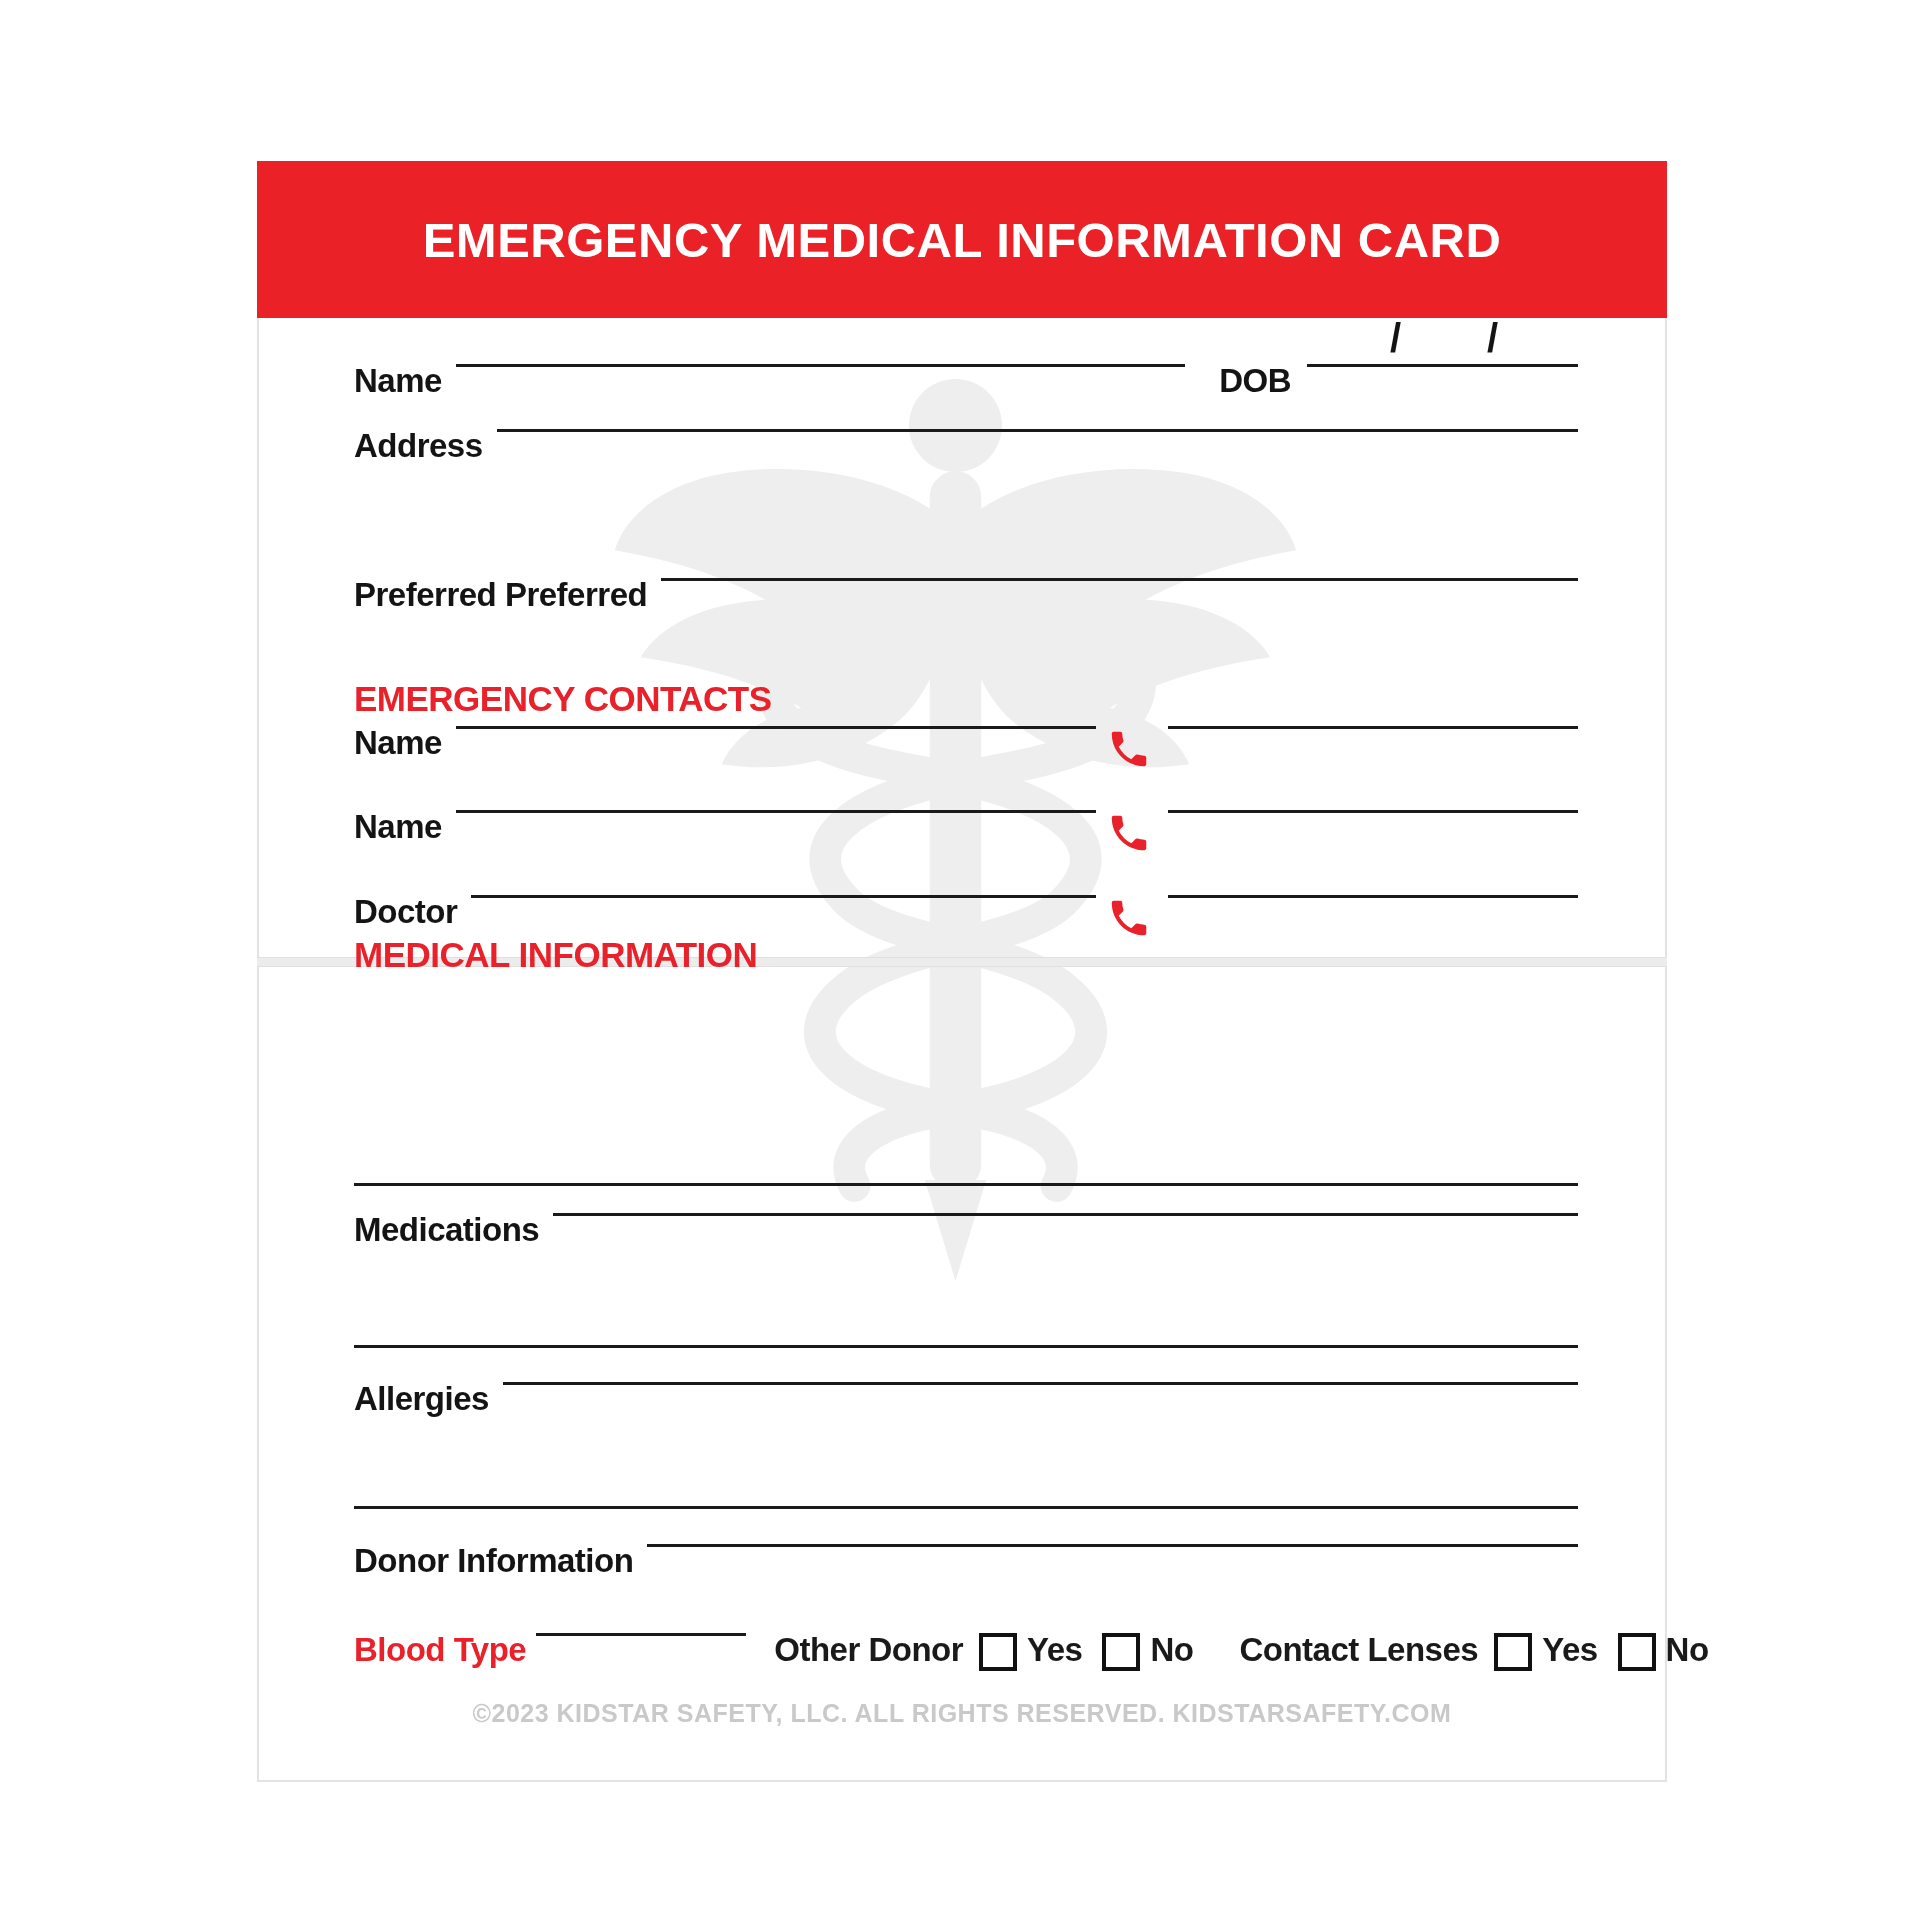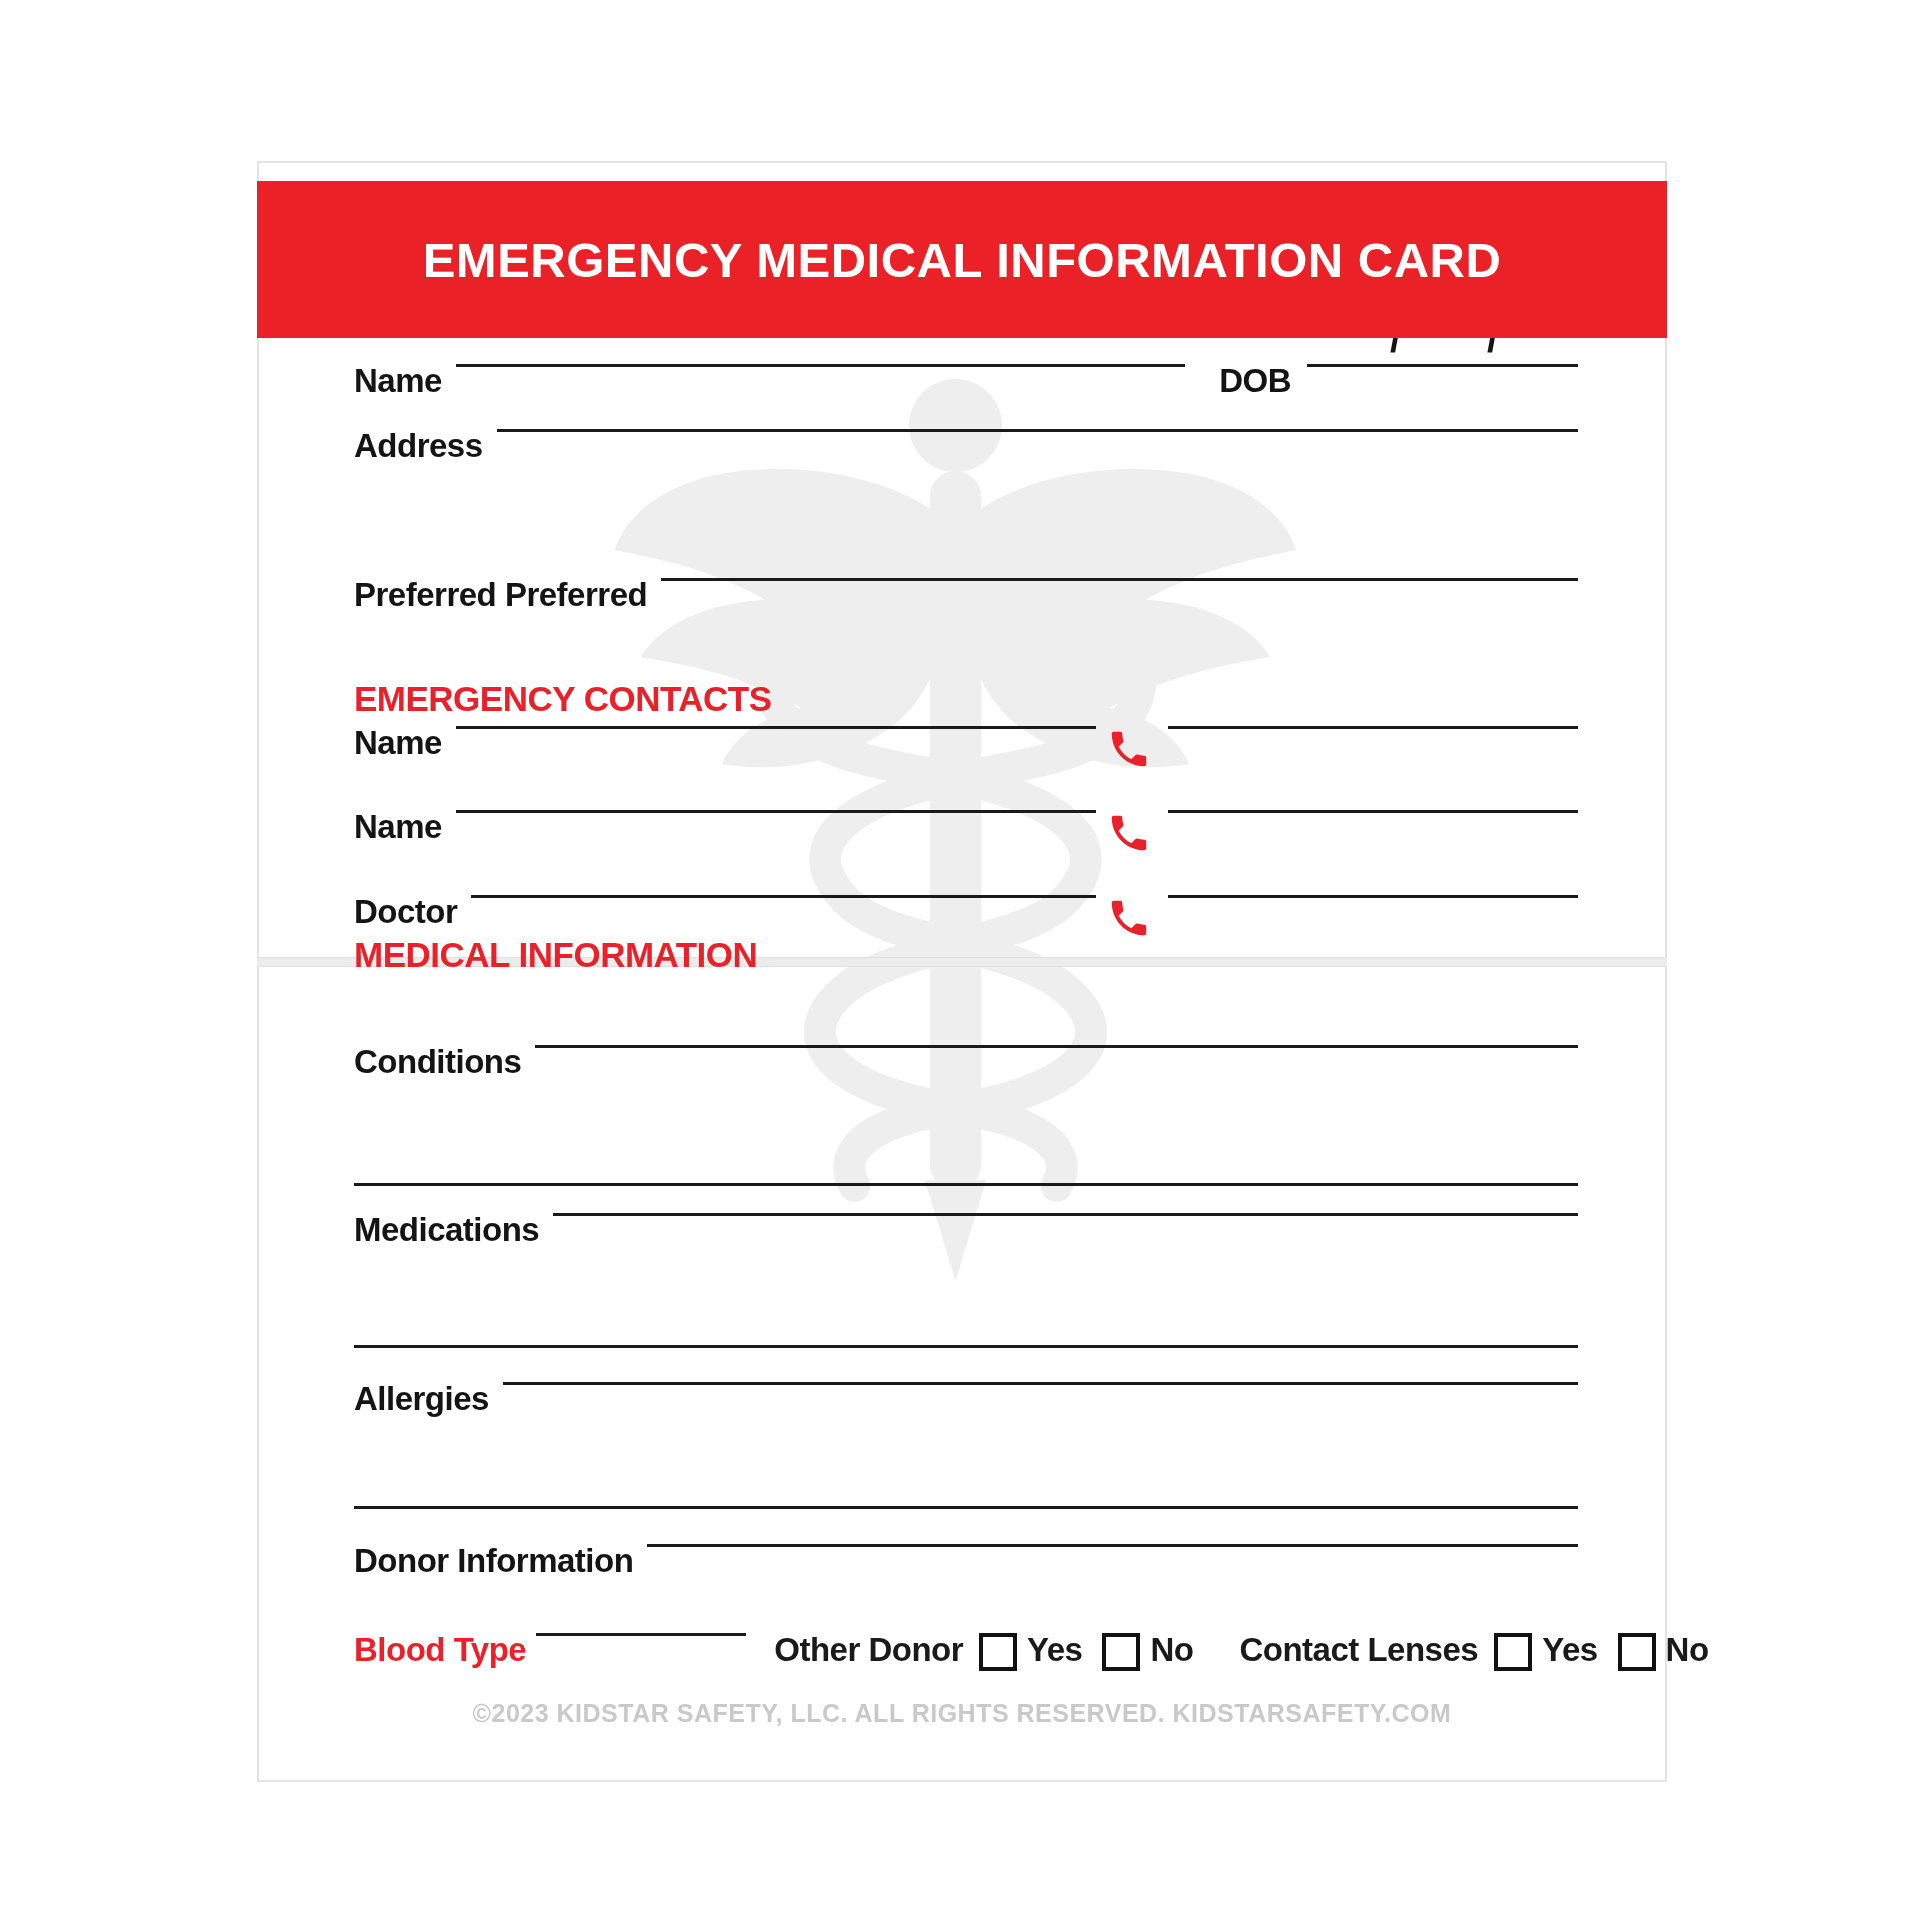--- a/index.html
+++ b/index.html
@@ -6,21 +6,21 @@
   .page{
     position:relative;width:1927px;height:1927px;background:#ffffff;
     font-family:"Liberation Sans",sans-serif;color:#1a1a1a;overflow:hidden;
   }
   .card{
     position:absolute;left:257px;top:161px;width:1410px;height:1621px;
     background:#ffffff;border:2px solid #e3e3e3;box-sizing:border-box;
   }
   .header-bar{
     position:absolute;left:-2px;top:-2px;width:1410px;height:157px;
-    background:#ea2127;display:flex;align-items:center;justify-content:center;z-index:4;margin-top:20px;
+    background:#ea2127;display:flex;align-items:center;justify-content:center;z-index:4;
   }
   .header-bar .title{
     color:#ffffff;font-size:49px;font-weight:700;letter-spacing:0.5px;white-space:nowrap;
   }
   .watermark{position:absolute;left:347px;top:213px;width:699px;height:909px;z-index:1;}
   .row{
     position:absolute;left:95px;right:87px;height:46px;
     display:flex;align-items:flex-start;z-index:3;
   }
   .lbl{
@@ -124,24 +124,20 @@
       <svg class="phone-ic" viewBox="0 0 24 24">
           <path fill="#e8212a" d="M6.62 10.79c1.44 2.83 3.76 5.14 6.59 6.59l2.2-2.21c.27-.27.67-.36 1.02-.24 1.12.37 2.33.57 3.57.57.55 0 1 .45 1 1V20c0 .55-.45 1-1 1-9.39 0-17-7.61-17-17 0-.55.45-1 1-1h3.5c.55 0 1 .45 1 1 0 1.25.2 2.45.57 3.57.11.35.03.74-.25 1.02l-2.2 2.2z"></path>
         </svg>
       <div class="ln fixed" style="width:410px;margin-left:8px"></div>
     </div>
 
     <div class="divider"></div>
 
     <div class="sec-heading" style="top:772px">MEDICAL INFORMATION</div>
 
-    <div class="row" style="top:882px">
-      <span class="lbl">Conditions</span>
-      <div class="ln"></div>
-    </div>
     <div class="xline" style="top:1020px"></div>
 
     <div class="row" style="top:1050px">
       <span class="lbl">Medications</span>
       <div class="ln"></div>
     </div>
     <div class="xline" style="top:1182px"></div>
 
     <div class="row" style="top:1219px">
       <span class="lbl">Allergies</span>

